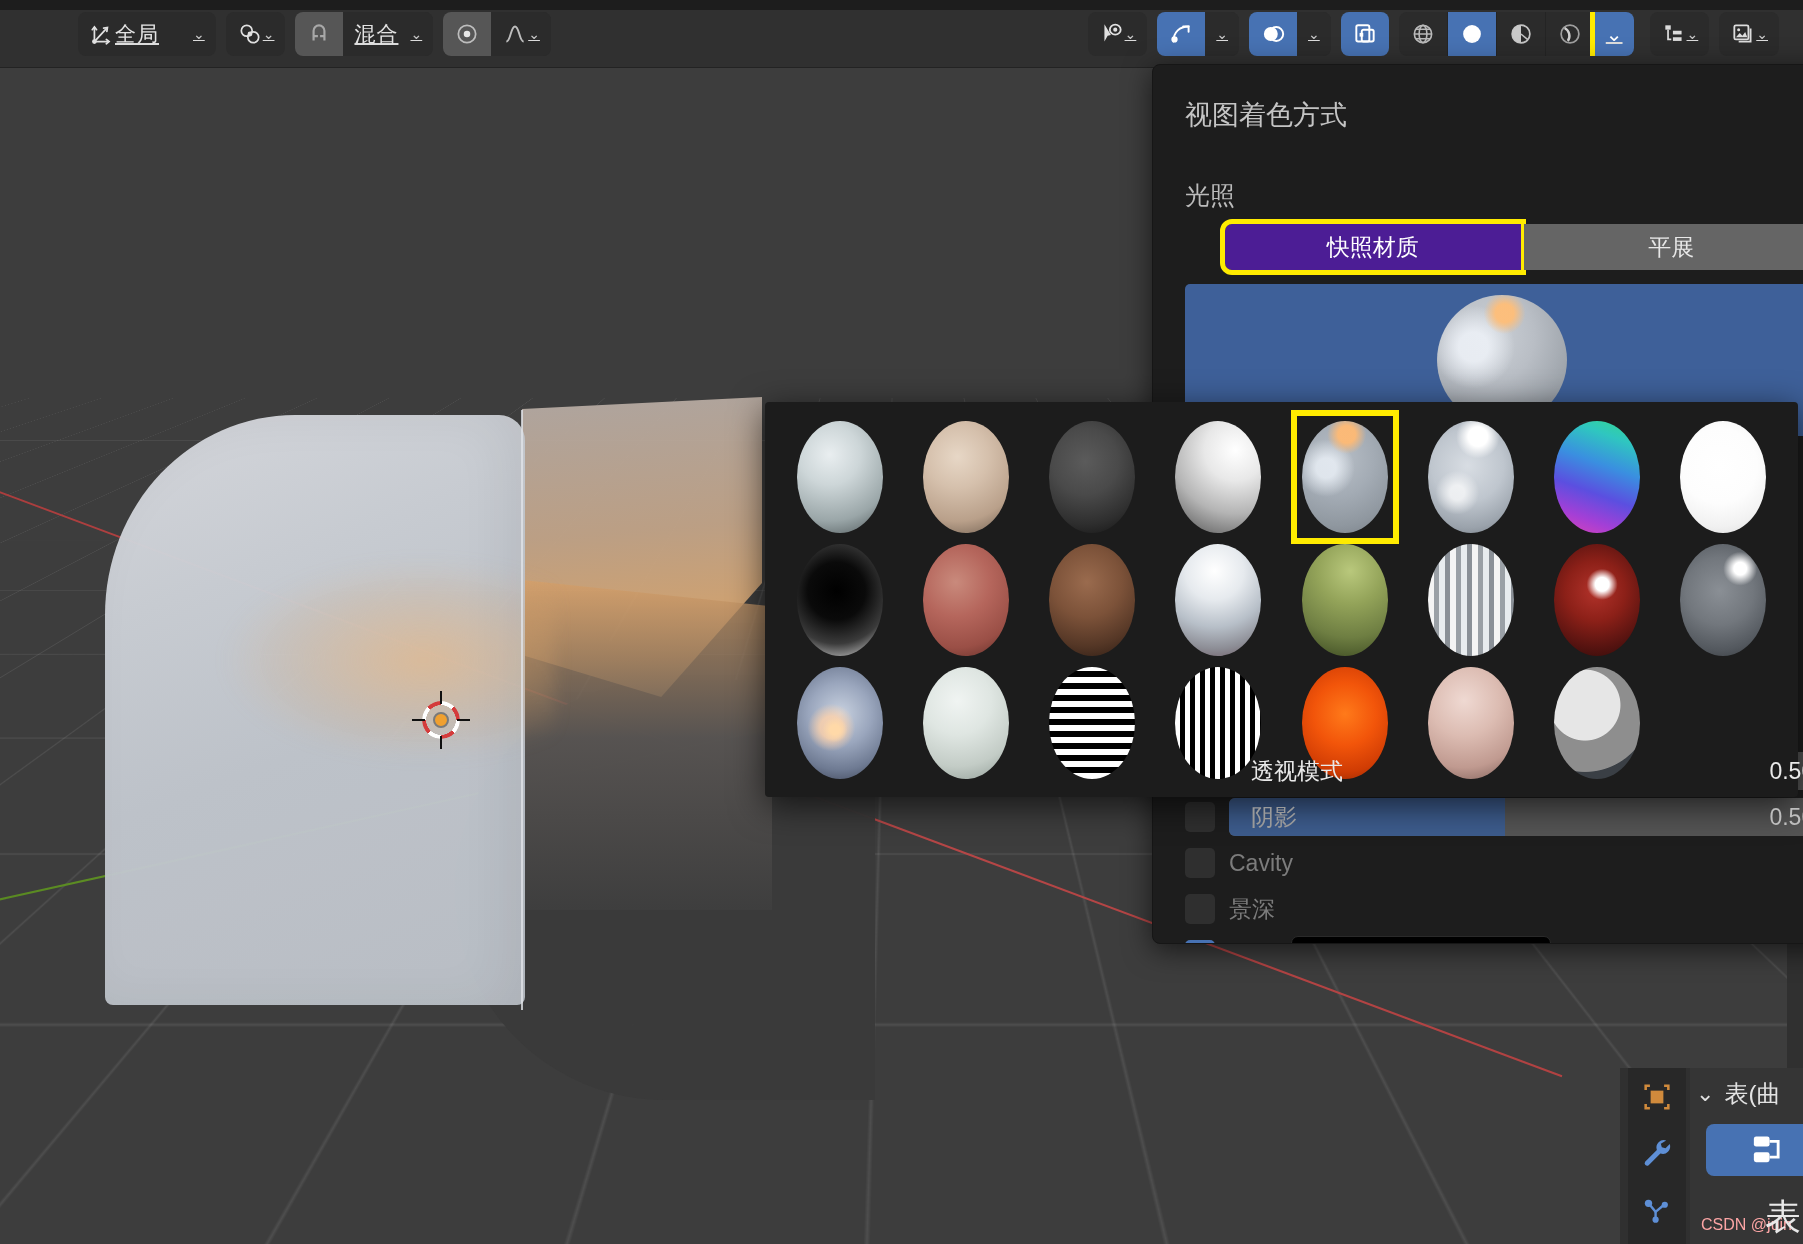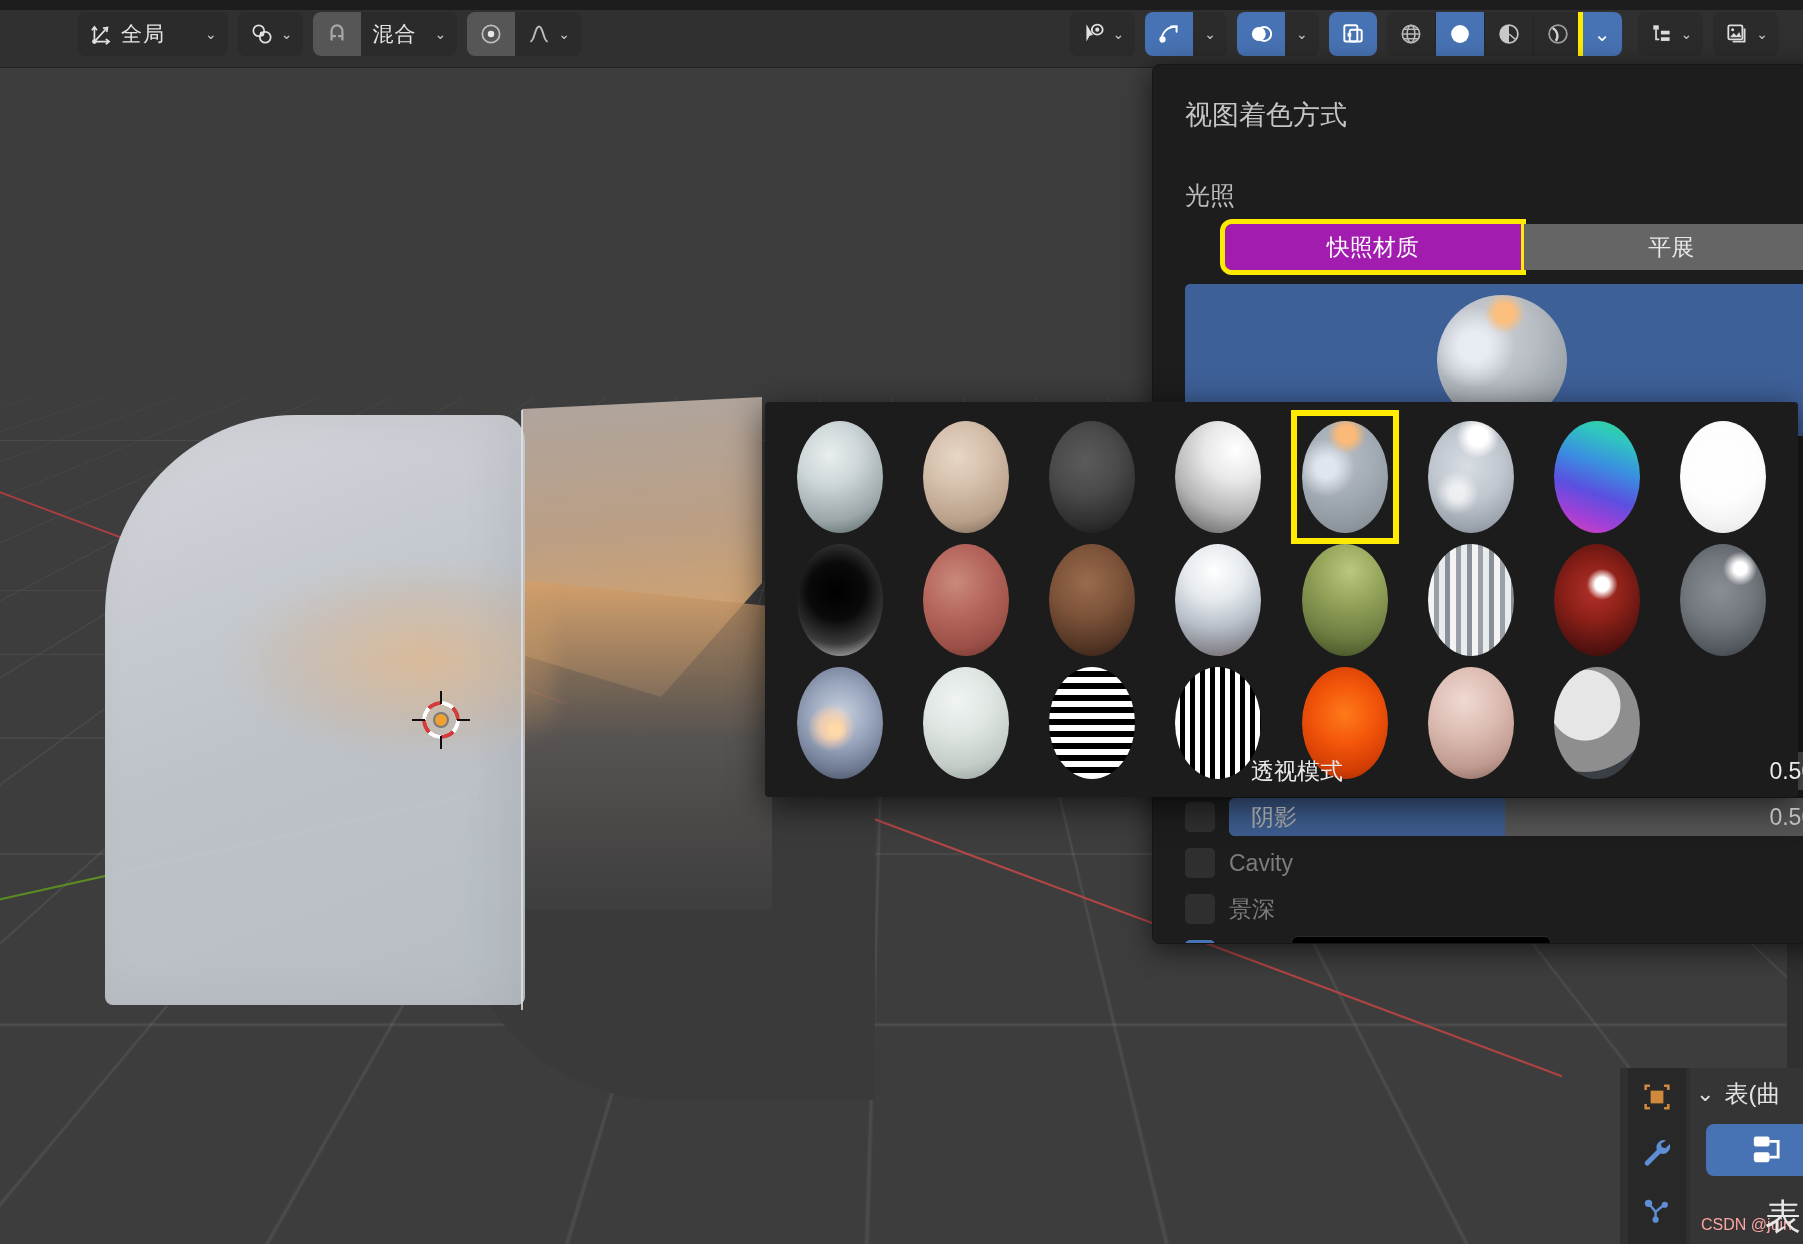--- a/index.html
+++ b/index.html
@@ -105,23 +105,23 @@
     border-bottom: 1px solid #232323;
   }
   #topbar .strip-top {
     position: absolute; left: 0; top: 0; width: 100%; height: 10px; background: #1d1d1d;
   }
   .tb-group {
     display: flex; align-items: center; height: 44px;
     background: #2b2b2b; border-radius: 8px; margin-right: 10px; overflow: hidden;
   }
   .tb-btn {
-    display: flex; align-items: center; justify-content: center; gap: 6px;
+    display: flex; align-items: center; justify-content: center; 
     height: 44px; padding: 0 11px; color: #dcdcdc; font-size: 19px;
-    background: #2b2b2b; cursor: default; white-space: nowrap;
+    background: #2b2b2b; cursor: default; white-space: nowrap; text-decoration: underline;
   }
   .tb-btn.on { background: #4772b3; }
   .tb-btn.semi { background: #565656; }
   .tb-btn.flat { background: transparent; }
   .tb-sep { width: 1px; height: 44px; background: #242424; }
   .chev { font-size: 14px; color: #c8c8c8; line-height: 1; }
   .lbl { font-size: 21px; color: #e3e3e3; letter-spacing: 1px; }
   .icon-box { width: 26px; height: 26px; display: block; }
   #tb-left { position: absolute; left: 78px; top: 12px; display: flex; align-items: center; }
   #tb-right { position: absolute; right: 14px; top: 12px; display: flex; align-items: center; }
@@ -138,21 +138,21 @@
   }
   #shading-popover .pop-title { color: #c4c4c4; font-size: 27px; margin: 10px 0 46px 14px; }
   #shading-popover .sec-label { color: #bbbbbb; font-size: 25px; margin: 0 0 12px 14px; }
   .seg-row { display: flex; gap: 3px; margin: 0 14px 14px 14px; }
   .seg {
     flex: 1; height: 46px; display: flex; align-items: center; justify-content: center;
     background: #656565; color: #e8e8e8; font-size: 23px; cursor: default;
   }
   .seg:first-child { border-radius: 7px 0 0 7px; }
   .seg:last-child { border-radius: 0 7px 7px 0; }
-  .seg.active { background: #a21caf; color: #ffffff; margin-left: 40px; }
+  .seg.active { background: #4c1d95; color: #ffffff; margin-left: 40px; }
   .matcap-preview {
     margin: 0 14px; height: 152px; background: #3e6099; border-radius: 5px;
     display: flex; align-items: center; justify-content: center; overflow: hidden;
   }
   .mc-sphere-big {
     width: 130px; height: 130px; border-radius: 50%;
     background:
       radial-gradient(circle at 52% 14%, rgba(255,190,120,.95) 0 7%, rgba(0,0,0,0) 16%),
       radial-gradient(circle at 28% 40%, rgba(236,240,246,.9) 0 12%, rgba(0,0,0,0) 34%),
       radial-gradient(circle at 38% 32%, #cdd2d8 0%, #b9bec5 40%, #9ea4ab 72%, #8b9199 100%);

